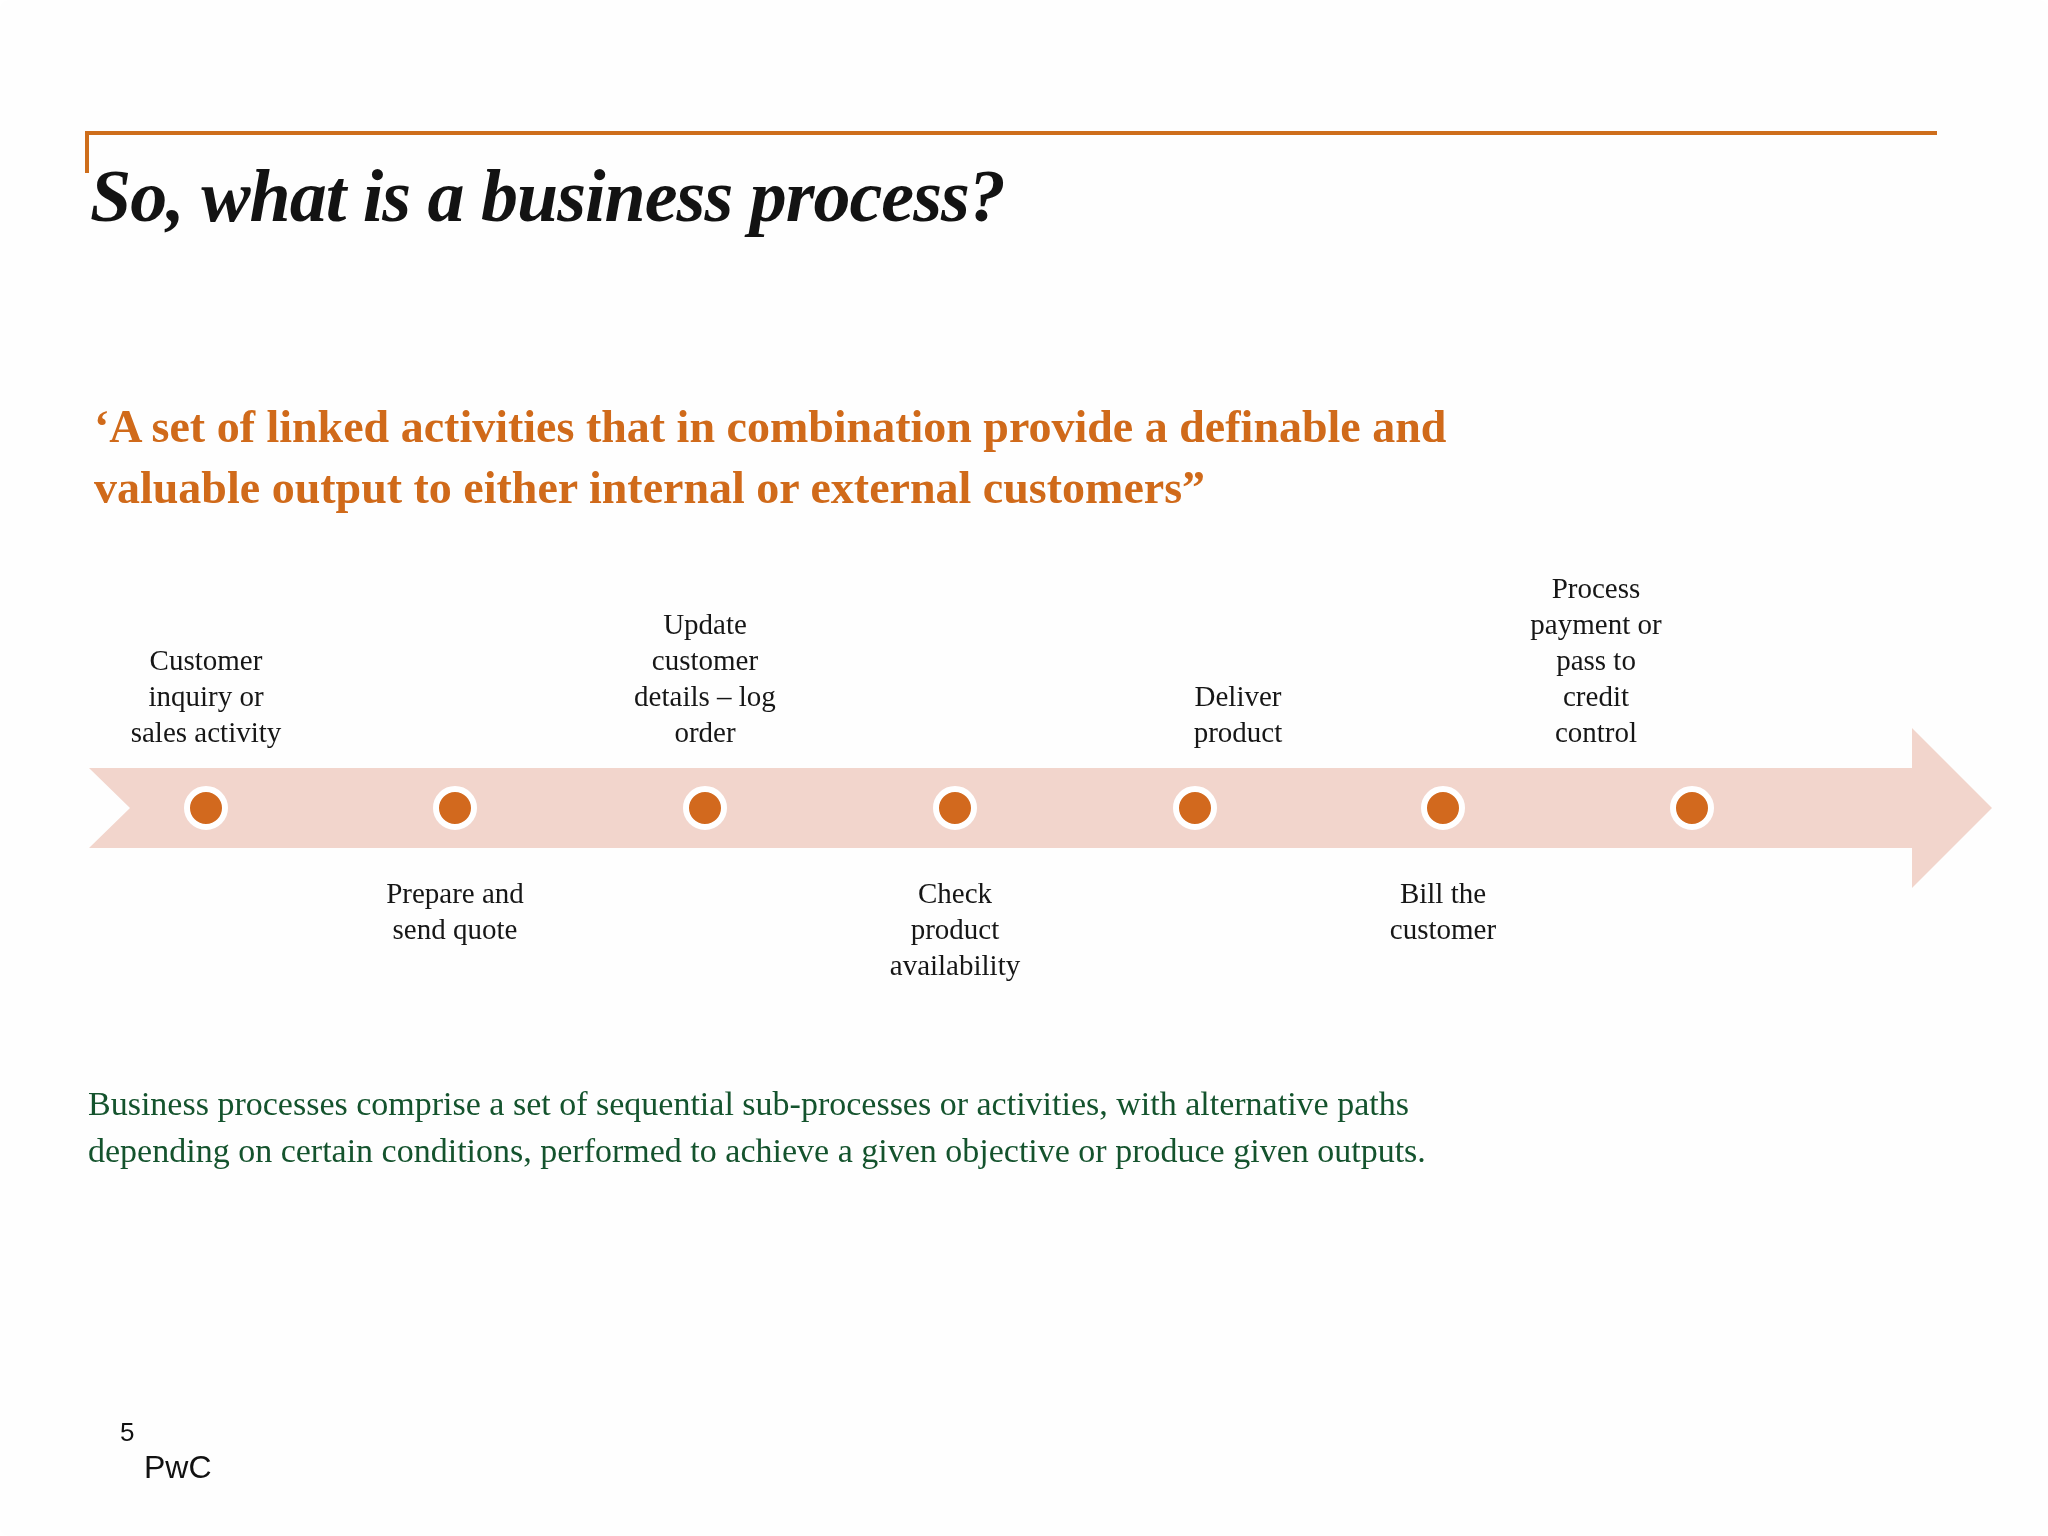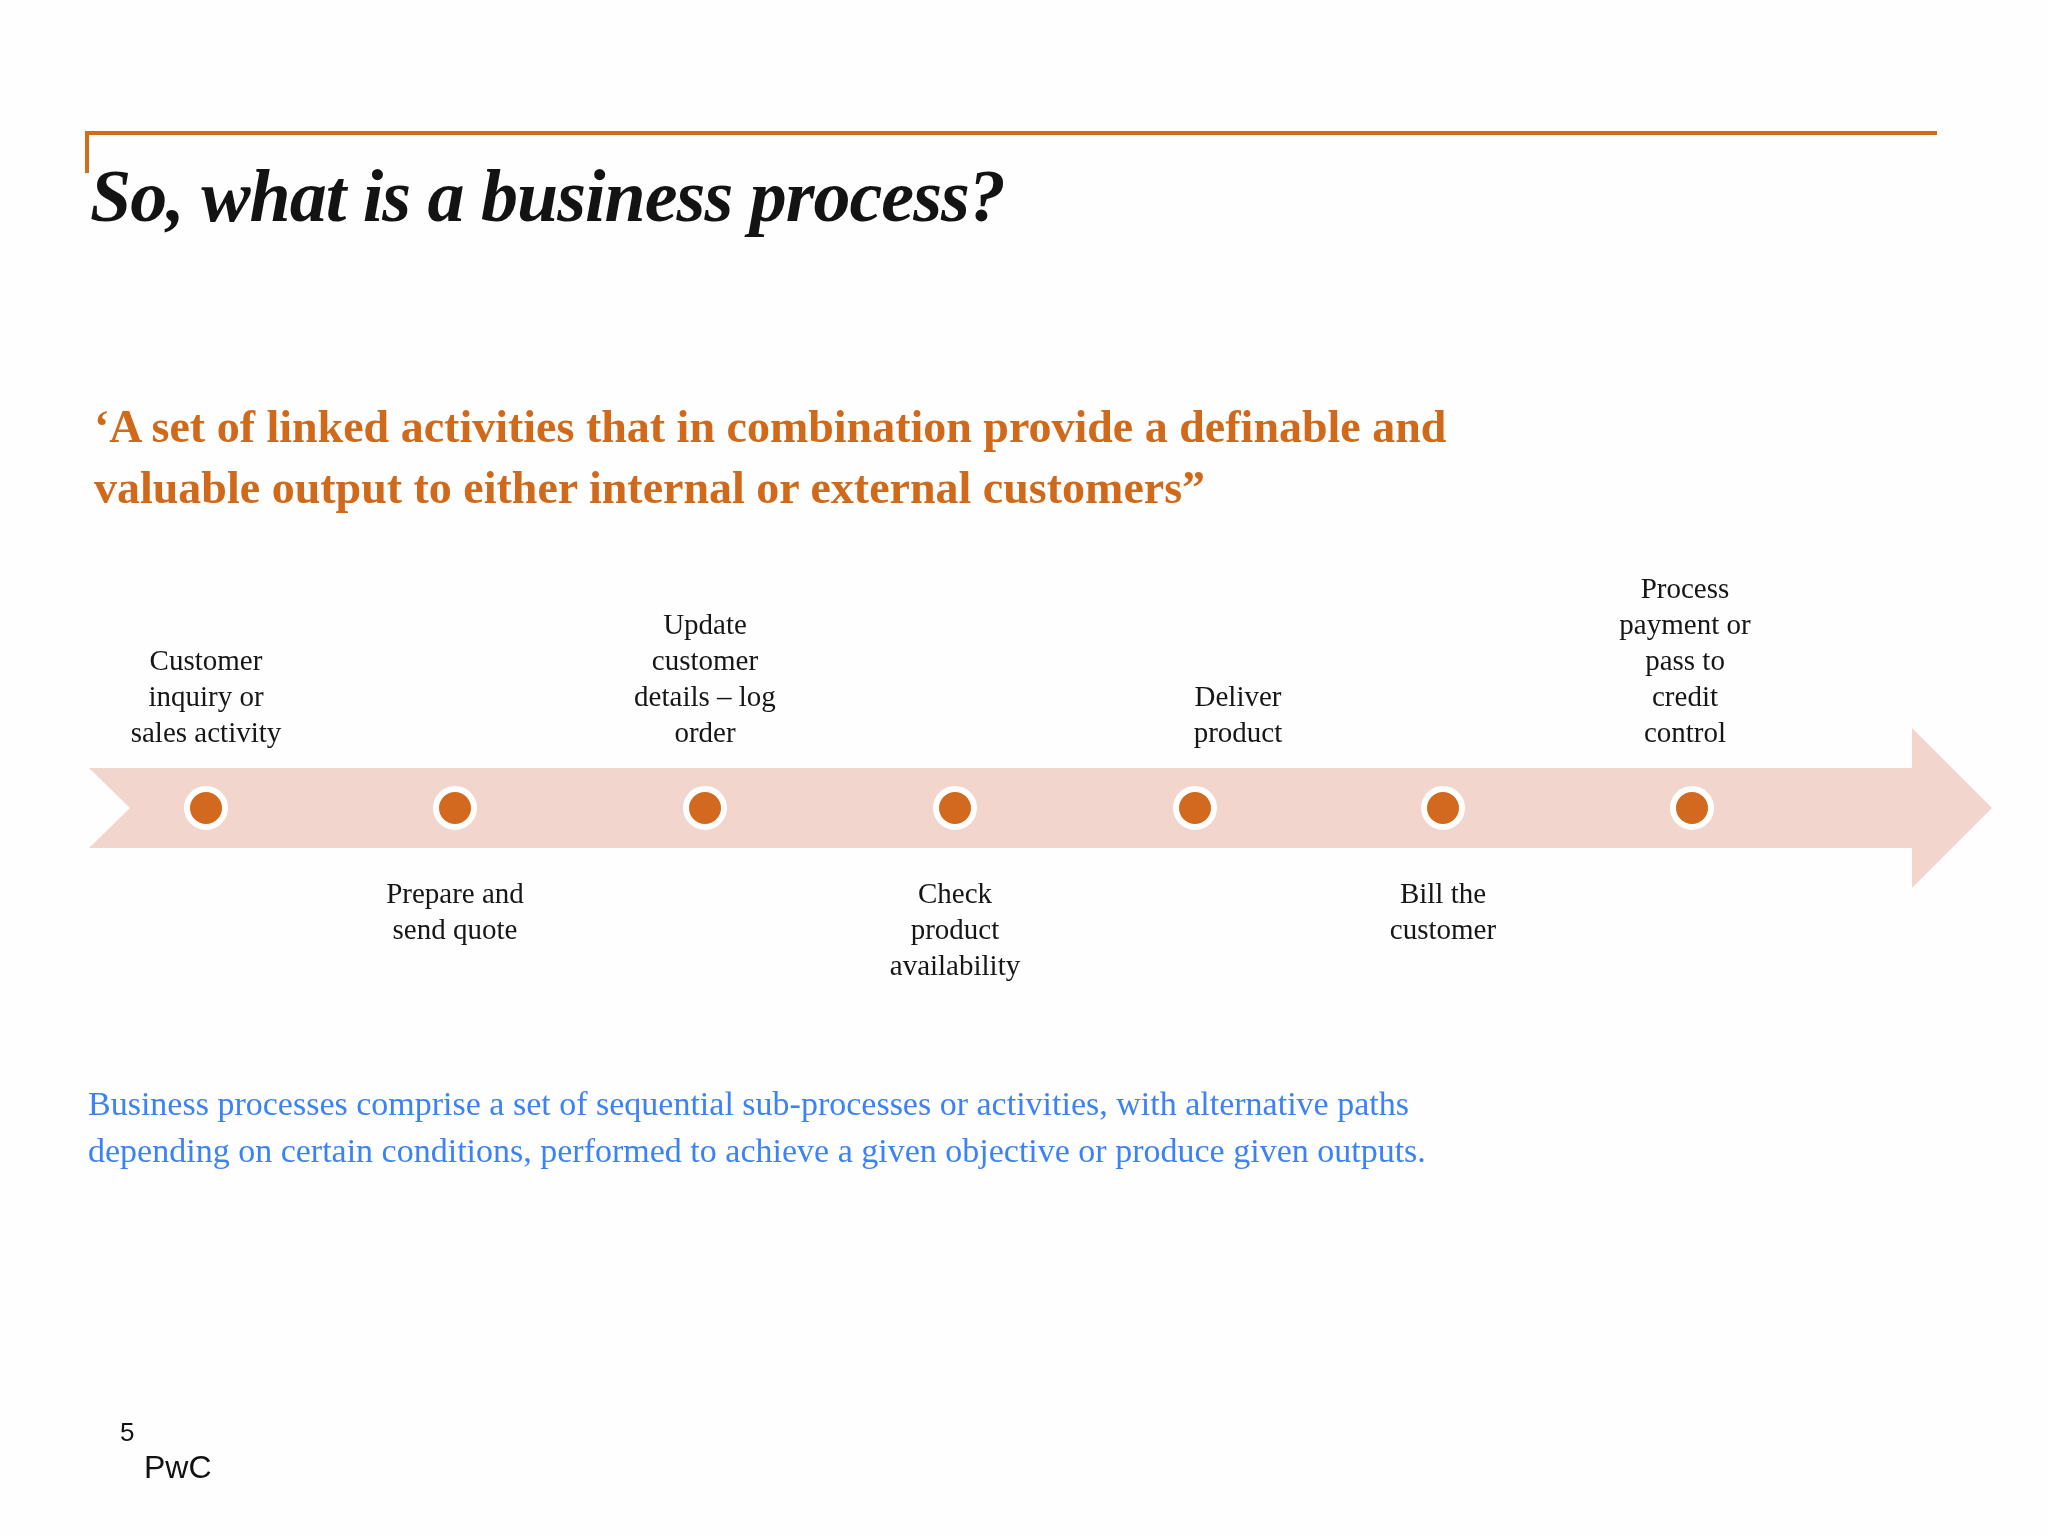--- a/index.html
+++ b/index.html
@@ -63,21 +63,21 @@
     font-size: 29px; line-height: 36px;
     color: #161616;
     white-space: pre-line;
   }
   .step-label.above { bottom: 786px; }
   .step-label.below { top: 875px; }
 
   .body-text {
     position: absolute; left: 88px; top: 1080px; margin: 0;
     font-size: 34px; line-height: 47px;
-    color: #3b82f6;
+    color: #14532d;
     white-space: pre-line;
   }
 
   .footer {
     position: absolute; left: 120px; top: 1416px;
     font-family: "Liberation Sans", sans-serif;
     color: #111111;
   }
   .page-number { font-size: 26px; line-height: 32px; }
   .pwc-logo { font-size: 32px; line-height: 38px; margin-left: 24px; }
@@ -109,21 +109,21 @@
 customer
 details – log
 order</div>
     <div class="step-label below" style="left:955px">Check
 product
 availability</div>
     <div class="step-label above" style="left:1238px">Deliver
 product</div>
     <div class="step-label below" style="left:1443px">Bill the
 customer</div>
-    <div class="step-label above" style="left:1685px">Process
+    <div class="step-label above" style="left:1596px">Process
 payment or
 pass to
 credit
 control</div>
 
     <div class="dot" style="left:184px"></div>
     <div class="dot" style="left:433px"></div>
     <div class="dot" style="left:683px"></div>
     <div class="dot" style="left:933px"></div>
     <div class="dot" style="left:1173px"></div>

